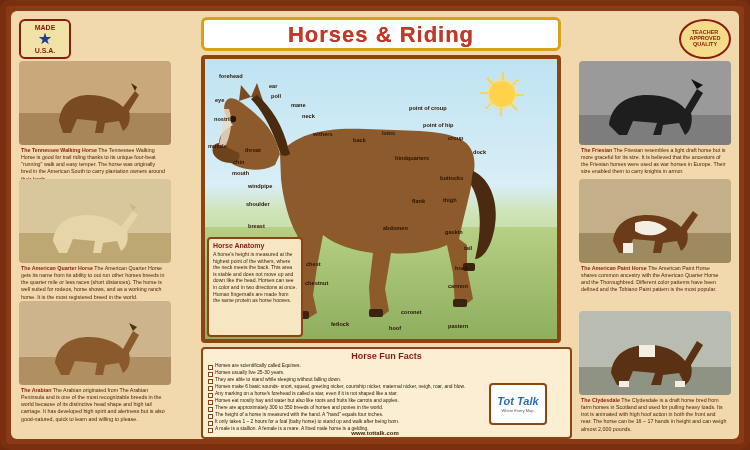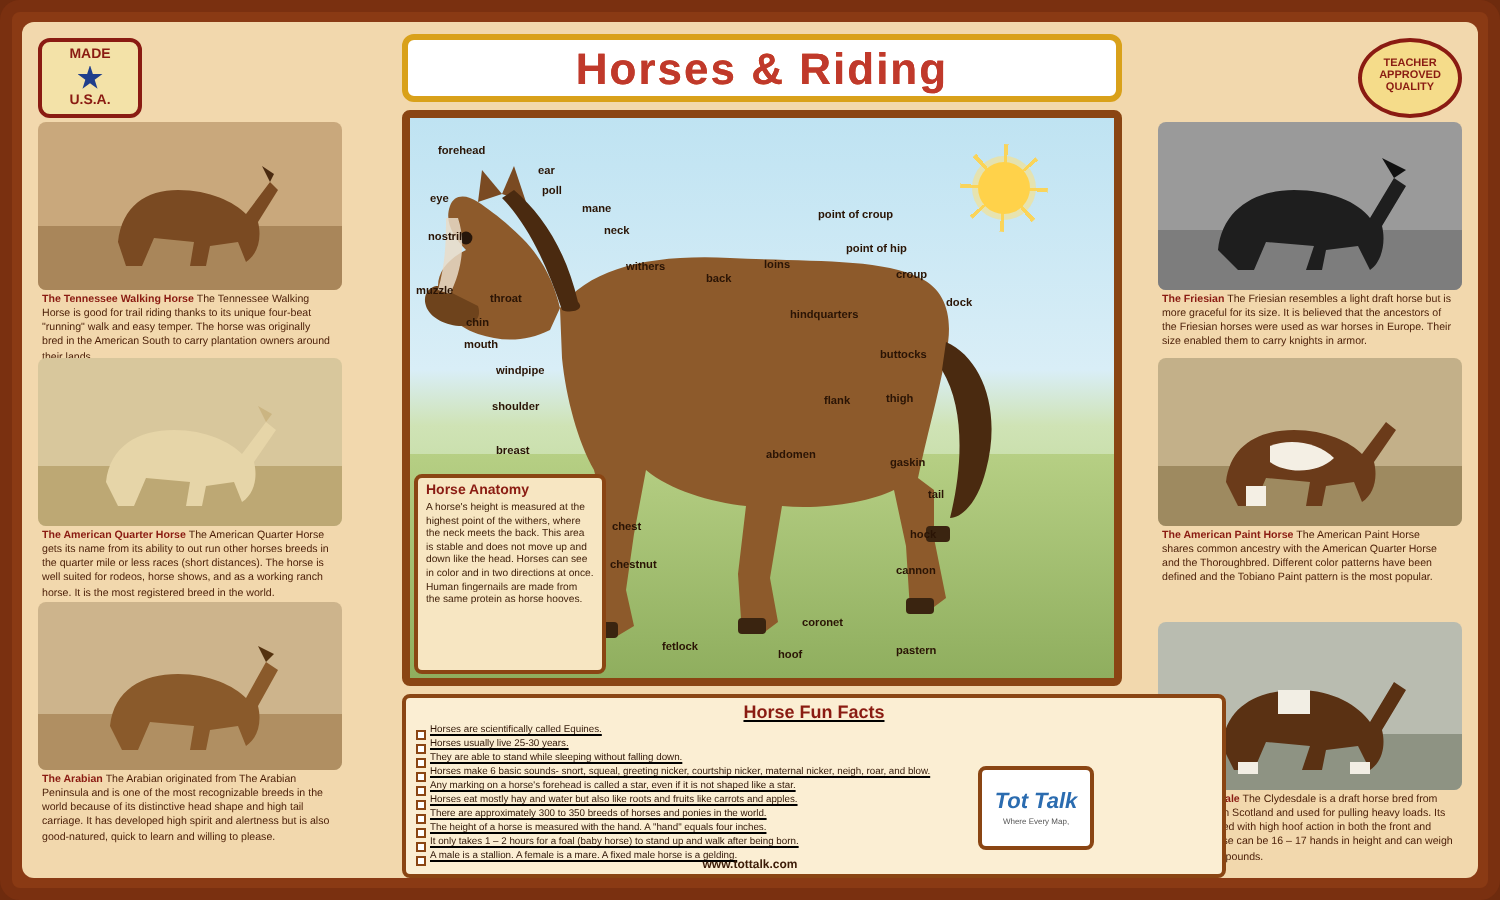--- a/index.html
+++ b/index.html
@@ -130,24 +130,23 @@
     background:#f7e6c2; border:2px solid #8a4513; border-radius:4px;
     padding:3px 4px;
   }
   .anatomy-note h4 {
     margin:0 0 2px 0; font-size:7px; color:#8a1b12; font-weight:bold;
   }
   .anatomy-note p { margin:0; font-size:5.1px; line-height:1.3; color:#3d1c06; }
 
   
   .facts {
-    position:absolute; left:190px; top:336px; width:412px; height:92px;
+    position:absolute; left:190px; top:336px; width:371px; height:92px;
     background:#fbeed3; border:2px solid #8a4513; border-radius:4px;
     padding:2px 4px;
-    text-decoration:underline;
   }
   .facts h3 {
     margin:0 0 2px 0; text-align:center; font-size:9px; color:#8a1b12; font-weight:bold;
   }
   .facts ul { margin:0; padding:0; list-style:none; }
   .facts li {
     font-size:4.9px; line-height:1.42; color:#2f1505;
     padding-left:8px; position:relative;
   }
   .facts li:before {

